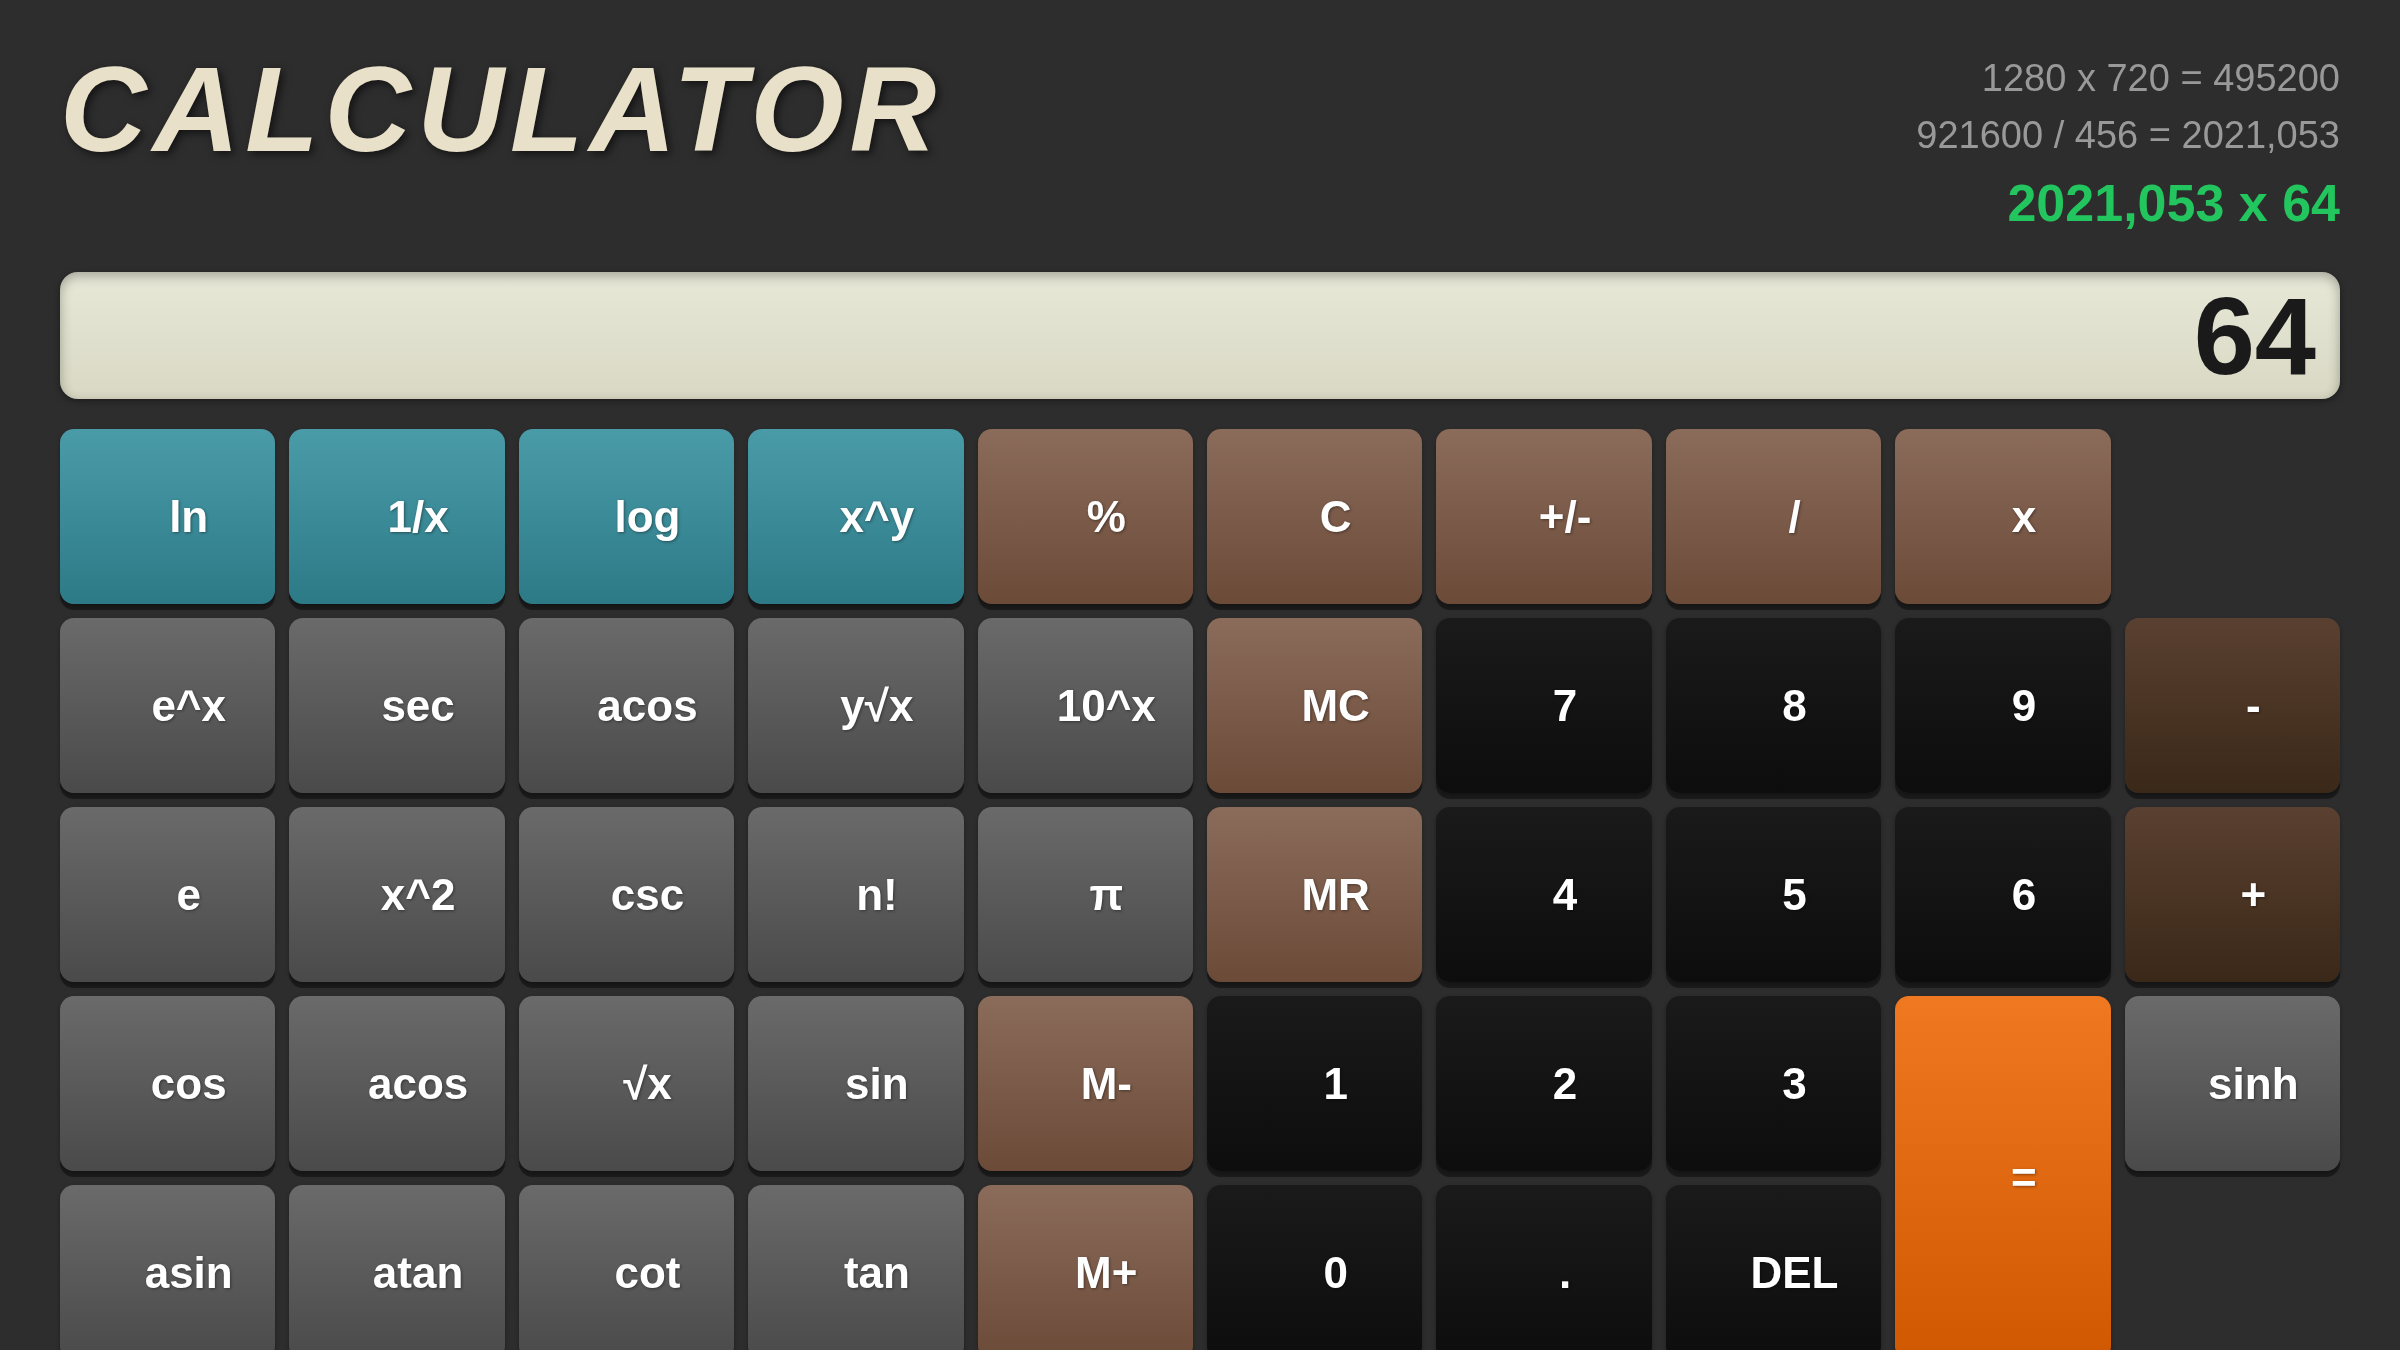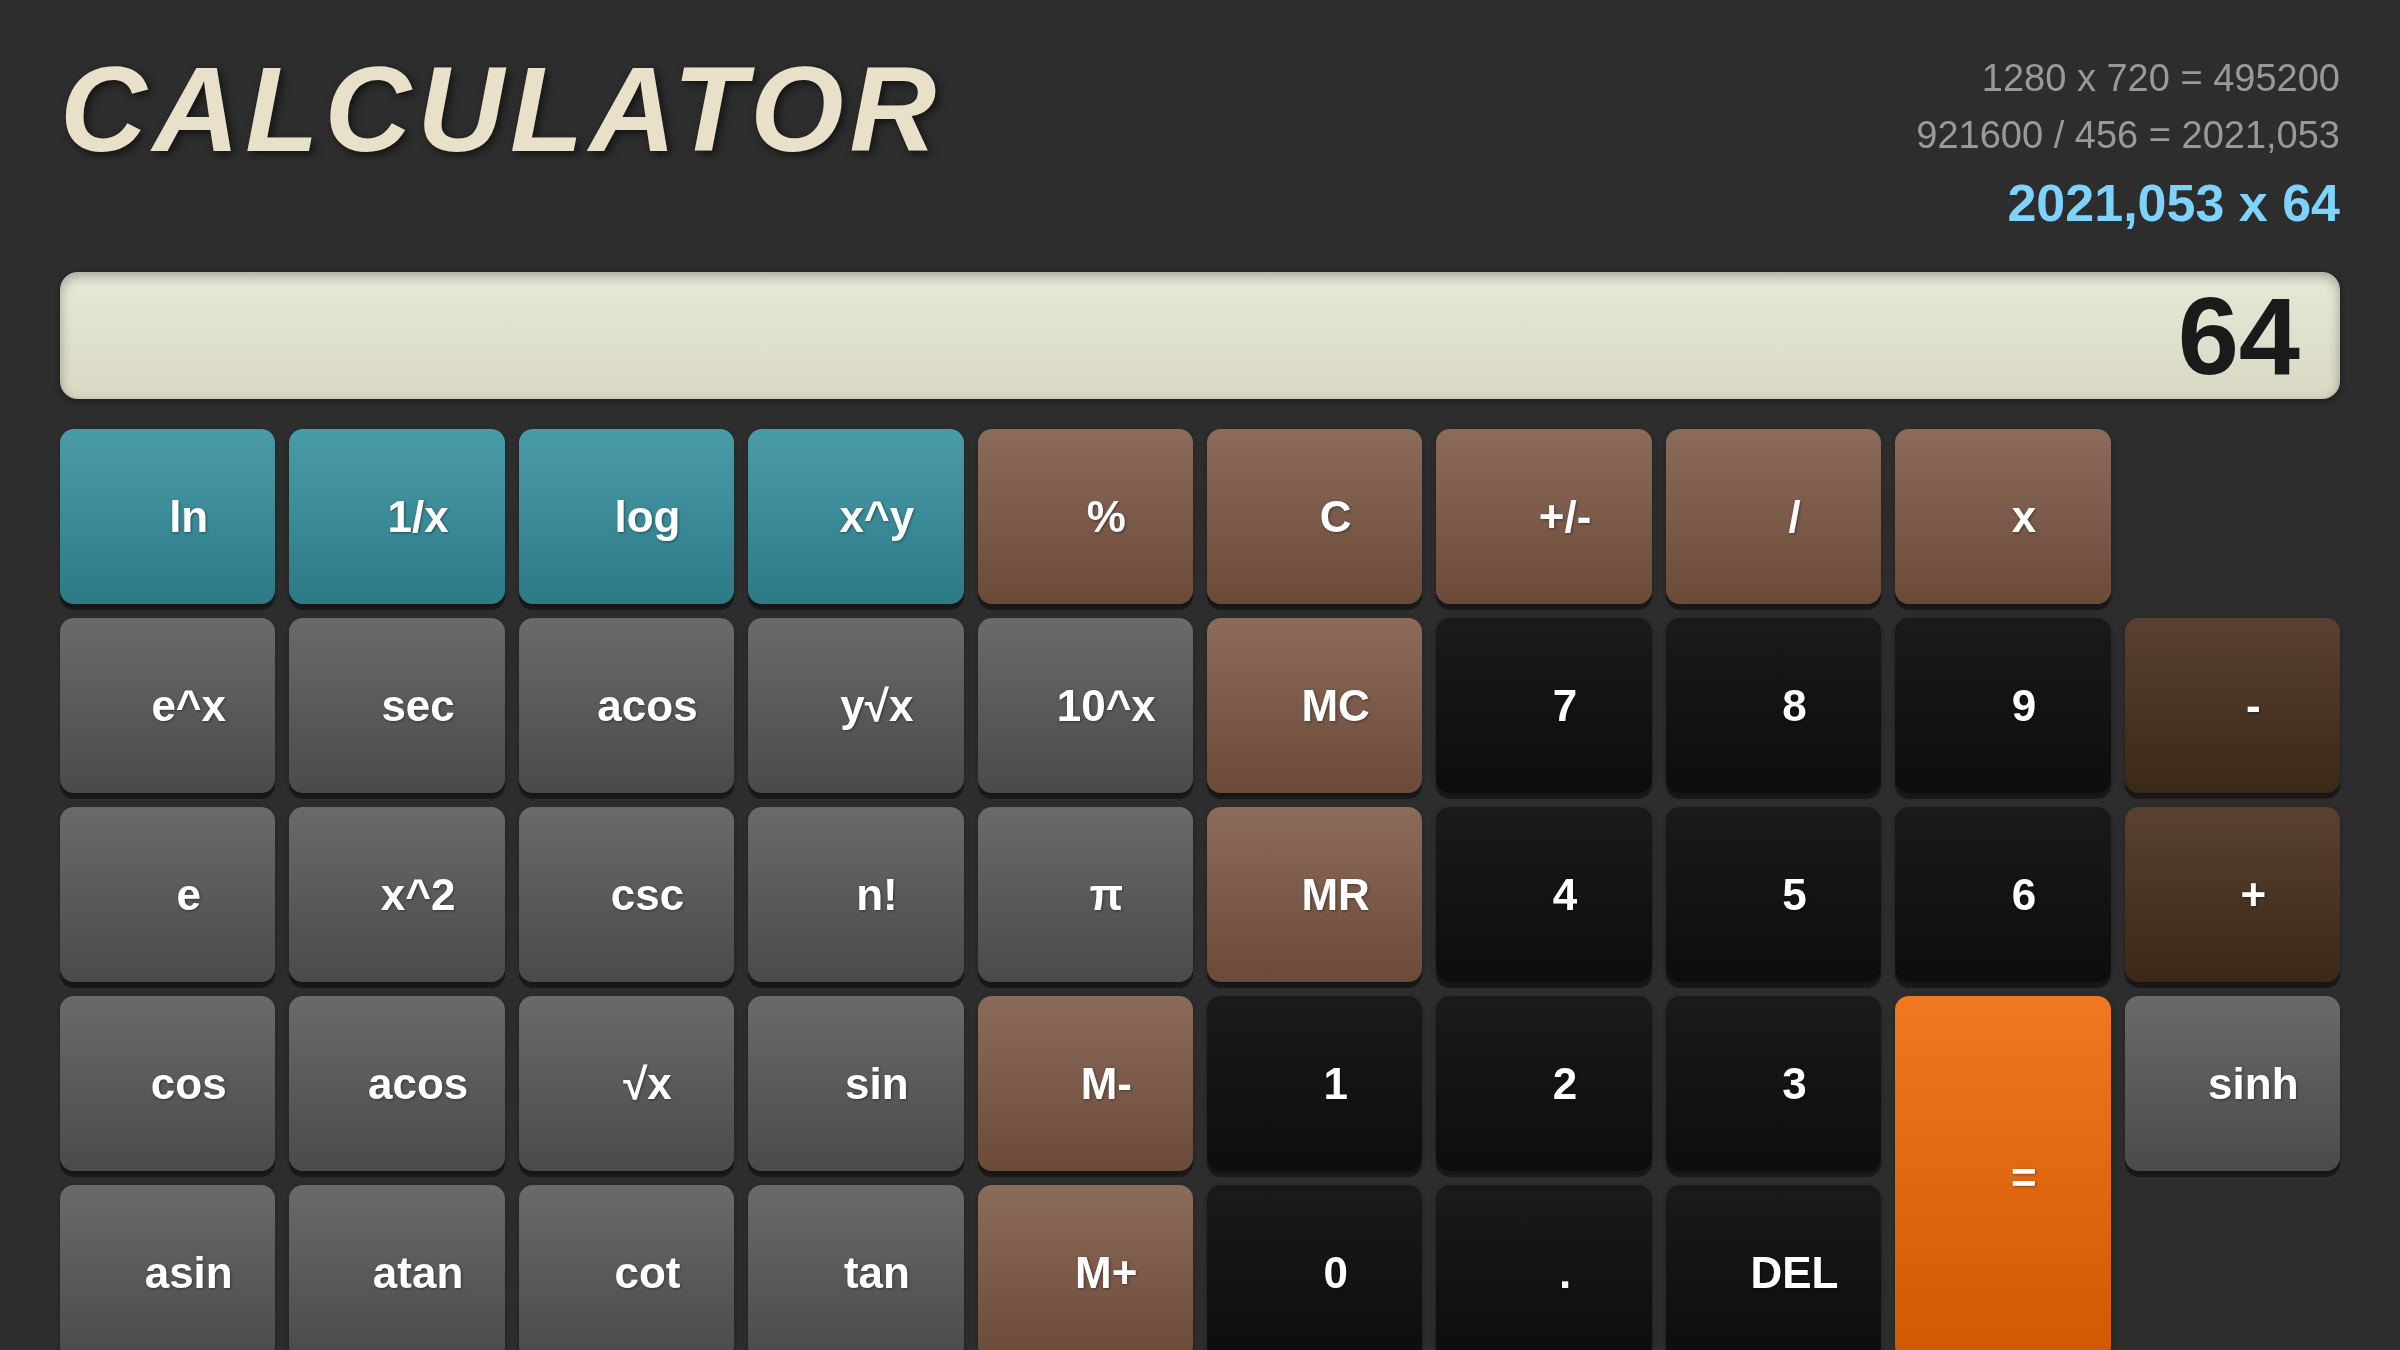--- a/index.html
+++ b/index.html
@@ -36,34 +36,34 @@
 
     .history-area {
       text-align: right;
       color: #999;
       font-size: 38px;
       line-height: 1.5;
       margin-top: 10px;
     }
 
     .history-area .current-expr {
-      color: #7dd3fc;
+      color: #22c55e;
       font-size: 52px;
       font-weight: bold;
     }
 
     .display {
       width: 100%;
       background: linear-gradient(to bottom, #e8e8d8, #d8d8c4);
       border-radius: 18px;
       height: 160px;
       display: flex;
       align-items: center;
       justify-content: flex-end;
-      padding: 0 40px;
+      padding: 0 24px;
       margin-bottom: 30px;
       box-shadow: inset 0 4px 12px rgba(0,0,0,0.3), 0 2px 6px rgba(0,0,0,0.4);
     }
 
     .display-value {
       font-size: 110px;
       font-weight: bold;
       color: #1a1a1a;
       font-family: Arial, sans-serif;
     }

